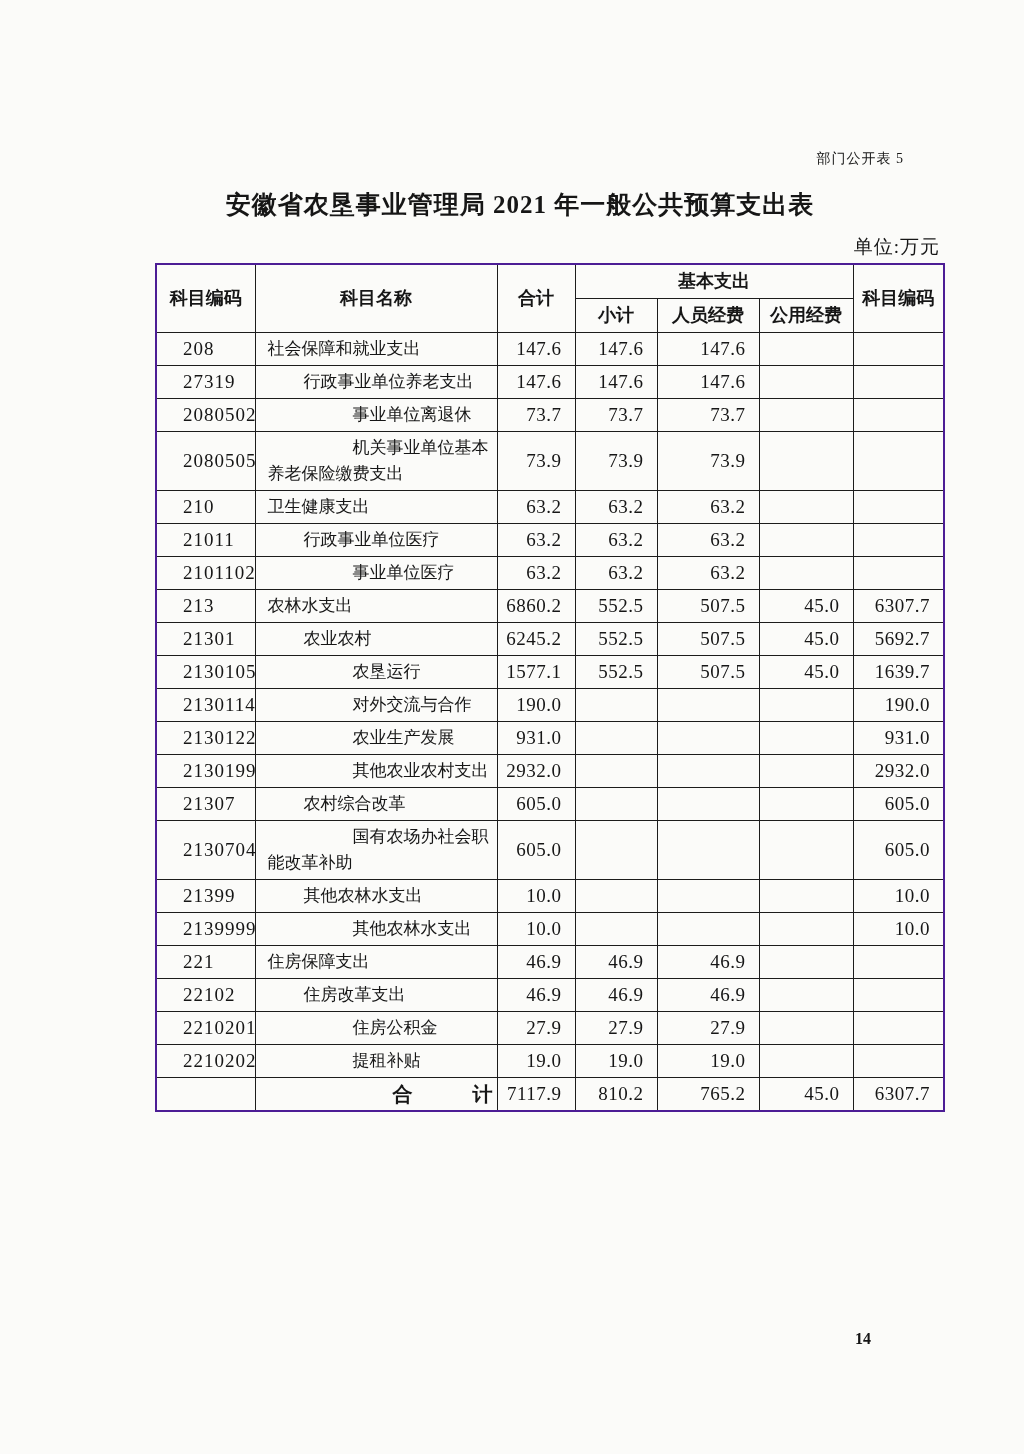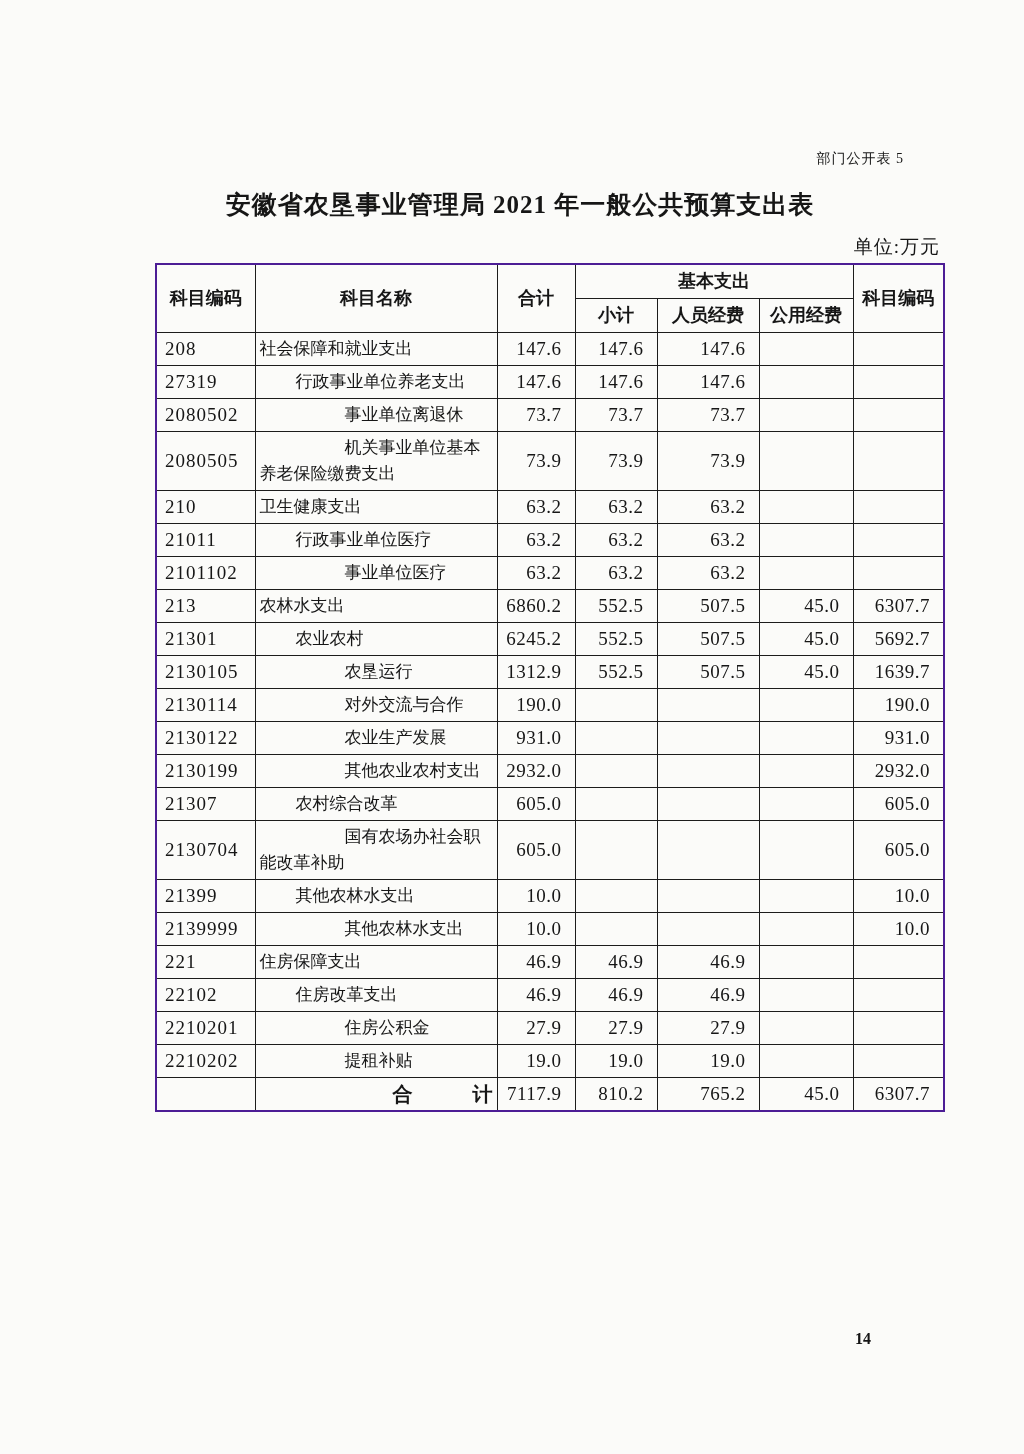--- a/index.html
+++ b/index.html
@@ -27,26 +27,26 @@
     border-collapse:collapse; table-layout:fixed;
     border:2px solid #4c1d95;
   }
   th, td { border:1px solid #1c1c1c; overflow:hidden; }
   thead th {
     font-weight:bold; font-size:18px; text-align:center;
     height:34px; padding:0 2px;
   }
   tbody tr { height:32px; }
   td.code {
-    text-align:left; padding:1px 2px 1px 8px;
+    text-align:left; padding:1px 2px 1px 26px;
     font-size:19px; letter-spacing:1px;
     font-family:"Liberation Serif","DejaVu Serif",serif;
   }
   td.name {
-    text-align:left; padding:3px 4px 3px 4px;
+    text-align:left; padding:3px 4px 3px 12px;
     font-size:17px; line-height:26px;
   }
   td.name.lvl2 { text-indent:36px; }
   td.name.lvl3 { text-indent:85px; }
   td.name.total-label {
     text-align:right; text-indent:0;
     font-weight:bold; font-size:20px;
   }
   td.num {
     text-align:right; padding:1px 13px 1px 2px;
@@ -169,21 +169,21 @@
         <td class="name lvl2">农业农村</td>
         <td class="num">6245.2</td>
         <td class="num">552.5</td>
         <td class="num">507.5</td>
         <td class="num">45.0</td>
         <td class="num">5692.7</td>
       </tr>
       <tr>
         <td class="code">2130105</td>
         <td class="name lvl3">农垦运行</td>
-        <td class="num">1312.9</td>
+        <td class="num">1577.1</td>
         <td class="num">552.5</td>
         <td class="num">507.5</td>
         <td class="num">45.0</td>
         <td class="num">1639.7</td>
       </tr>
       <tr>
         <td class="code">2130114</td>
         <td class="name lvl3">对外交流与合作</td>
         <td class="num">190.0</td>
         <td class="num"></td>

